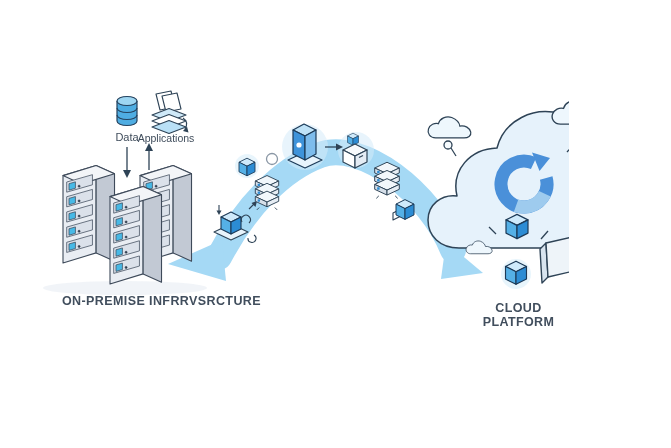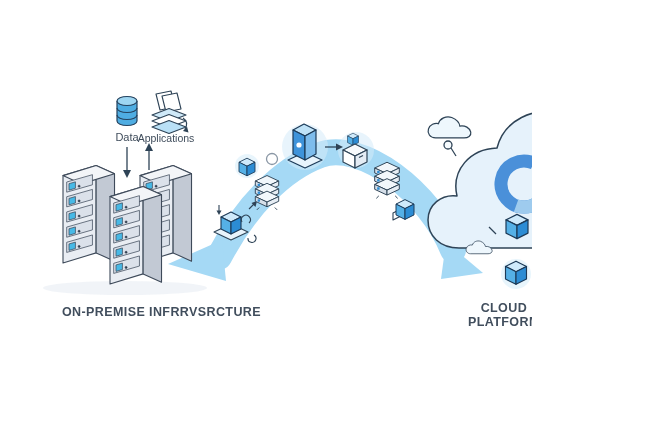--- a/index.html
+++ b/index.html
@@ -1,18 +1,19 @@
 <!DOCTYPE html>
 <html><head>
 <meta charset="utf-8">
 <style>
   html,body{margin:0;padding:0;background:#ffffff;}
   .stage{
     position:relative;width:532px;height:448px;background:#ffffff;overflow:hidden;
     font-family:"Liberation Sans",sans-serif;
+    padding-left:37px;
   }
   .stage svg{position:absolute;left:0;top:0;}
   .lbl{position:absolute;color:#3f4c5b;}
   .lbl-small{font-size:11px;font-weight:500;text-align:center;}
   .caption{font-size:12.5px;font-weight:700;letter-spacing:.4px;color:#414e5d;}
   .mig{position:absolute;left:267px;top:197px;width:140px;text-align:center;
        font-size:14.5px;font-weight:700;letter-spacing:.4px;color:#2f3d4d;line-height:19px;}
 </style>
 </head>
 <body>
@@ -200,16 +201,16 @@
   <g stroke="#2e4356" stroke-width="1.4" stroke-linejoin="round">
     <polygon points="540,249 546,243 548,277 542,283" fill="#d8e4ef"></polygon>
     <polygon points="546,243 572,237 574,271 548,277" fill="#eef4f9"></polygon>
   </g>
 </svg>
 
 <div class="lbl lbl-small" style="left:97px;top:131px;width:60px;">Data</div>
 <div class="lbl lbl-small" style="left:126px;top:132px;width:80px;font-size:10.5px;text-align:center;">Applications</div>
 
 
-<div class="lbl caption" style="left:62px;top:305px;">ON-PREMISE INFRRVSRCTURE</div>
+<div class="lbl caption" style="left:62px;top:294px;">ON-PREMISE INFRRVSRCTURE</div>
 <div class="lbl caption" style="left:468px;top:301px;text-align:center;">CLOUD PLATFORM</div>
 
 </div>
 
 </body></html>

